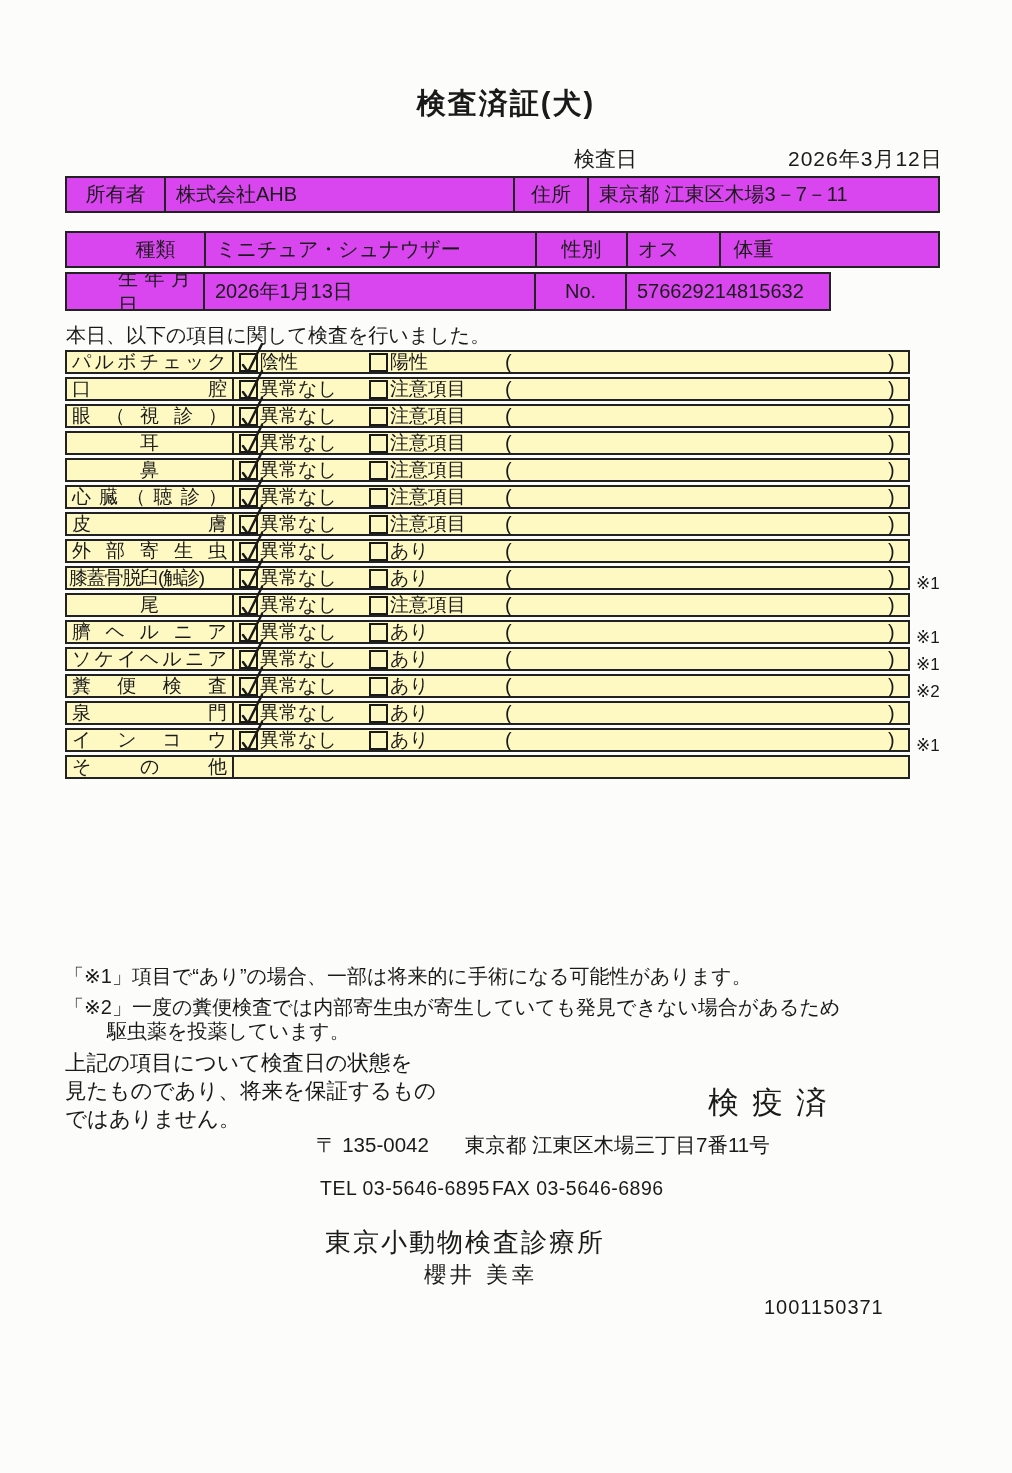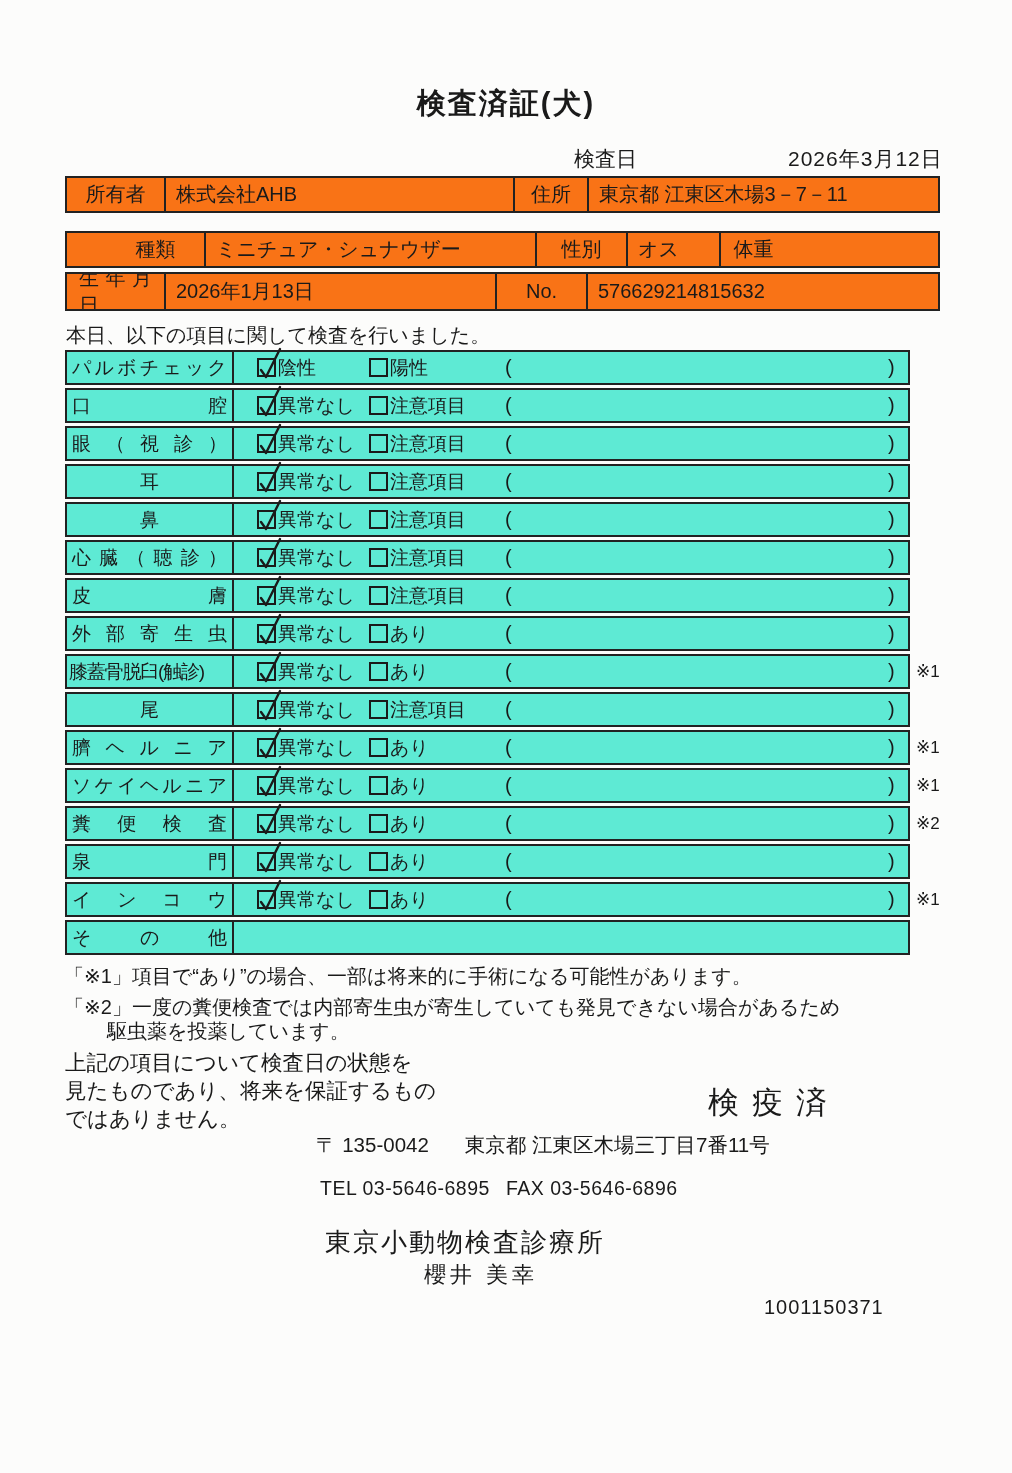--- a/index.html
+++ b/index.html
@@ -13,49 +13,49 @@
 
   
   .title { top:84px; left:0; width:100%; text-align:center;
            font-size:29px; font-weight:bold; letter-spacing:2px; }
 
   
   .insp-label { top:145px; left:574px; font-size:21px; }
   .insp-value { top:145px; left:788px; font-size:21px; letter-spacing:1px; }
 
   
-  .tbl { display:flex; box-sizing:border-box; border:2px solid #222; background:#f97316; }
+  .tbl { display:flex; box-sizing:border-box; border:2px solid #222; background:#d946ef; }
   .owner-tbl { left:65px; top:176px; width:875px; height:37px; }
   .pet-tbl1  { left:65px; top:231px; width:875px; height:37px; }
-  .pet-tbl2  { left:65px; top:272px; width:875px; height:39px; }
+  .pet-tbl2  { left:65px; top:272px; width:766px; height:39px;padding-left:39px; }
   .cell { box-sizing:border-box; display:flex; align-items:center; font-size:20px; overflow:hidden; }
   .cell + .cell { border-left:2px solid #222; }
   .cell.hd  { justify-content:center; padding:0 4px; }
   .cell.val { padding-left:10px; }
   .cell.fill { flex:1; }
   .jlabel { width:100%; text-align:justify; text-align-last:justify; padding:0 8px; box-sizing:border-box; }
   .weight-cell { justify-content:flex-end; padding-right:12px; }
   .weight-unit { margin-left:18px; font-size:18px; }
 
   
   .intro { top:322px; left:66px; font-size:20px; }
 
   
   .exam { position:absolute; left:65px; top:350px; width:845px; }
-  .exam-row { position:relative; box-sizing:border-box; height:35px; margin-bottom:3px;
-              border:2px solid #222; display:flex; background:#5eead4; }
+  .exam-row { position:relative; box-sizing:border-box; height:24px; margin-bottom:3px;
+              border:2px solid #222; display:flex; background:#fef9c3; }
   .exam-label { width:167px; box-sizing:border-box; border-right:2px solid #222;
                 display:flex; align-items:center; font-size:19px; }
   .exam-label-text { width:100%; padding:0 5px; box-sizing:border-box; white-space:nowrap; }
   .exam-label-text.al-justify { text-align:justify; text-align-last:justify; white-space:normal; }
   .exam-label-text.al-center  { text-align:center; }
   .exam-label-text.al-tight   { text-align:left; letter-spacing:-1.2px; padding:0 2px; }
   .exam-opts { position:relative; flex:1; font-size:19px; }
   .opt { position:absolute; top:0; height:100%; display:flex; align-items:center; gap:2px; }
-  .opt1 { left:23px; } .opt2 { left:135px; }
+  .opt1 { left:5px; } .opt2 { left:135px; }
   .popen  { position:absolute; left:271px; top:0; height:100%; display:flex; align-items:center; font-size:20px; }
   .pclose { position:absolute; left:654px; top:0; height:100%; display:flex; align-items:center; font-size:20px; }
   .row-note { position:absolute; left:calc(100% + 8px); top:5px; font-size:17px; white-space:nowrap; }
 
   
   .ck { position:relative; width:15px; height:15px; border:2px solid #1a1a1a; flex:0 0 auto; }
   .ck svg { position:absolute; left:-5px; top:-14px; width:34px; height:34px; display:none; overflow:visible; }
   .ck.checked svg { display:block; }
 
   
@@ -66,21 +66,21 @@
   
   .disc { top:1049px; left:65px; font-size:21.5px; line-height:28px; }
 
   
   .stamp { top:1082px; left:708px; font-size:31px; letter-spacing:13px; }
 
   
   .postal { top:1131px; left:316px; font-size:20.5px; }
   .postal .addr { margin-left:36px; }
   .tel { top:1177px; left:320px; font-size:19.5px; letter-spacing:0.5px; }
-  .tel .fax { margin-left:16px; }
+  .tel .fax { margin-left:2px; }
   .clinic-name { top:1225px; left:325px; font-size:26px; letter-spacing:2px; }
   .vet-name { top:1260px; left:424px; font-size:22px; letter-spacing:4px; }
   .serial { top:1296px; left:764px; font-size:20px; letter-spacing:1px; }
 </style>
 </head>
 <body>
 
 <div class="page">
 
   <div class="abs title">検査済証(犬)</div>

